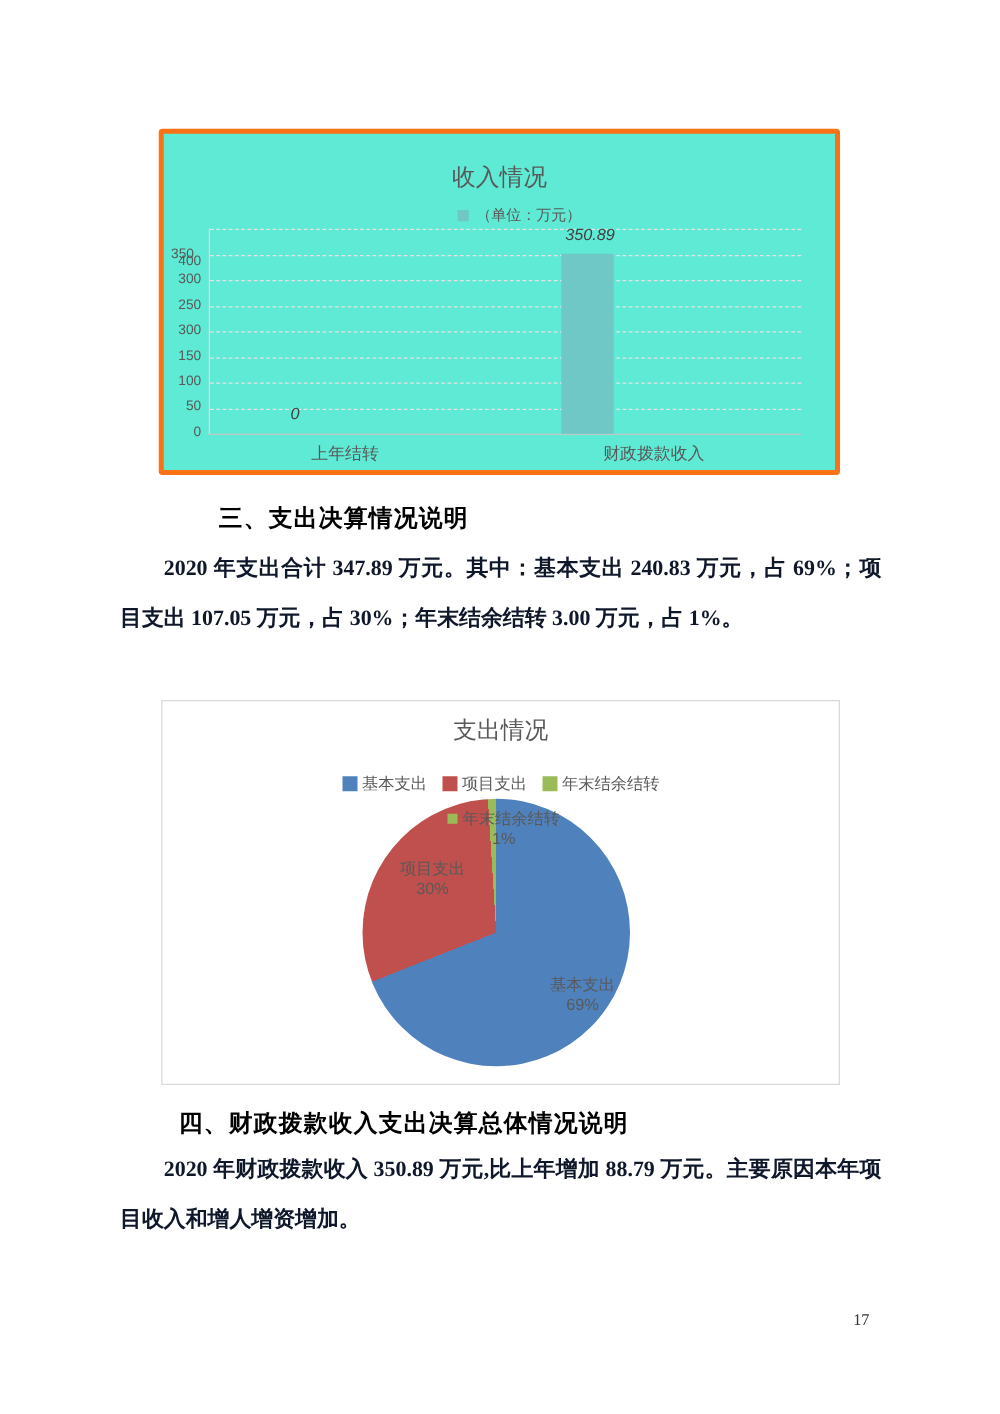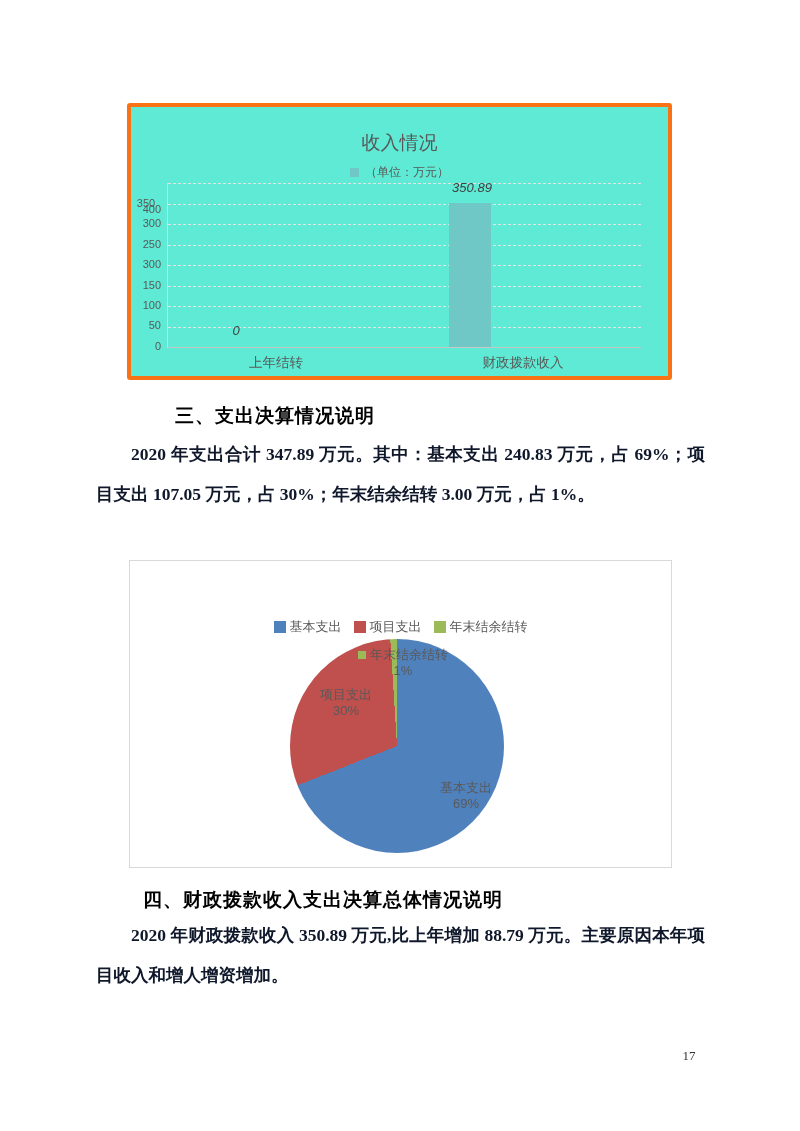--- a/index.html
+++ b/index.html
@@ -15,21 +15,21 @@
   }
   .chart-title{
     position:absolute;left:0;width:100%;text-align:center;
     font-size:19px;color:#595959;line-height:20px;
   }
   .income-panel .chart-title{top:26px;}
   .legend-row{
     position:absolute;left:0;width:100%;display:flex;justify-content:center;
     align-items:center;color:#595959;
   }
-  .income-panel .legend-row{top:57px;font-size:12px;gap:6px;}
+  .income-panel .legend-row{top:57px;font-size:12px;gap:6px;padding-left:16px;}
   .swatch{display:inline-block;flex:0 0 auto;}
   .sw-teal{width:9px;height:9px;background:#70C8C6;}
   .plot{
     position:absolute;left:36px;top:76px;width:473px;height:164px;
     border-left:1px solid #D9D9D9;border-bottom:1px solid #C6C6C6;
   }
   .gridline{position:absolute;left:0;width:100%;height:0;border-top:1px dashed #E4E4E4;}
   .ytick{
     position:absolute;left:0;width:30px;text-align:right;
     font-size:11px;color:#595959;line-height:14px;
@@ -116,20 +116,21 @@
 
     <div class="xcat" style="left:53px;">上年结转</div>
     <div class="xcat" style="left:300px;">财政拨款收入</div>
   </div>
 </div>
 
 <div class="section-heading" style="left:143px;top:404px;margin-left:32px;">三、支出决算情况说明</div>
 <div class="body-para" style="top:434px;">2020 年支出合计 347.89 万元。其中：基本支出 240.83 万元，占 69%；项目支出 107.05 万元，占 30%；年末结余结转 3.00 万元，占 1%。</div>
 
 <div class="expense-panel">
+  <div class="chart-title">支出情况</div>
 
   <div class="legend-row">
     <span class="legend-item">
       <span class="swatch sw-blue"></span>
       <span>基本支出</span>
     </span>
     <span class="legend-item">
       <span class="swatch sw-red"></span>
       <span>项目支出</span>
     </span>

